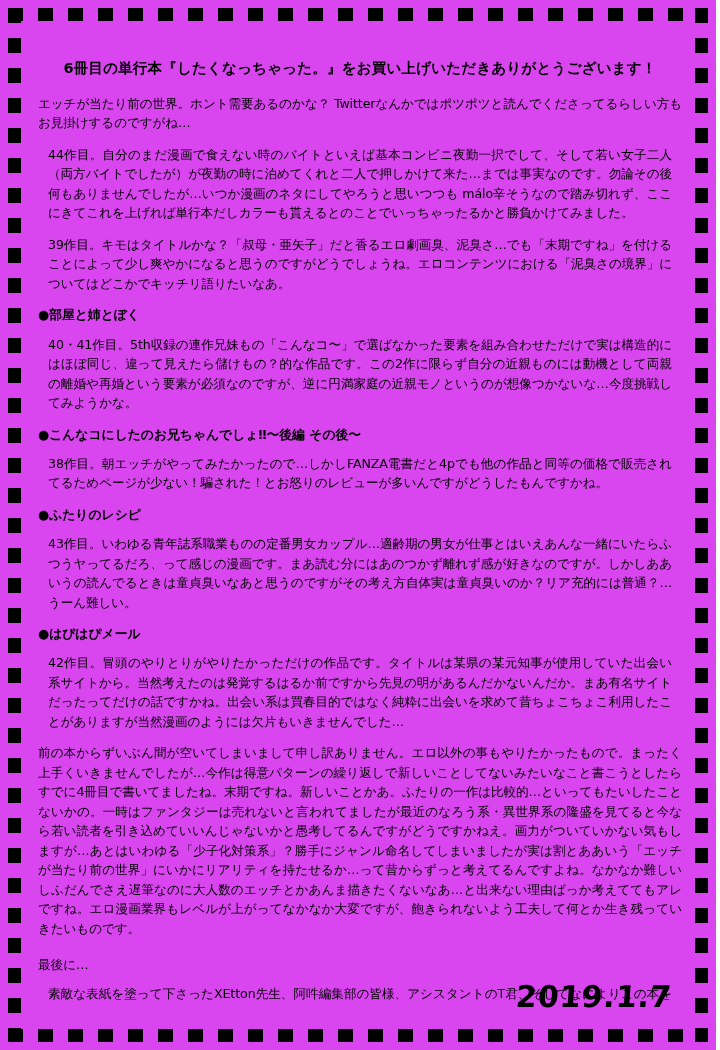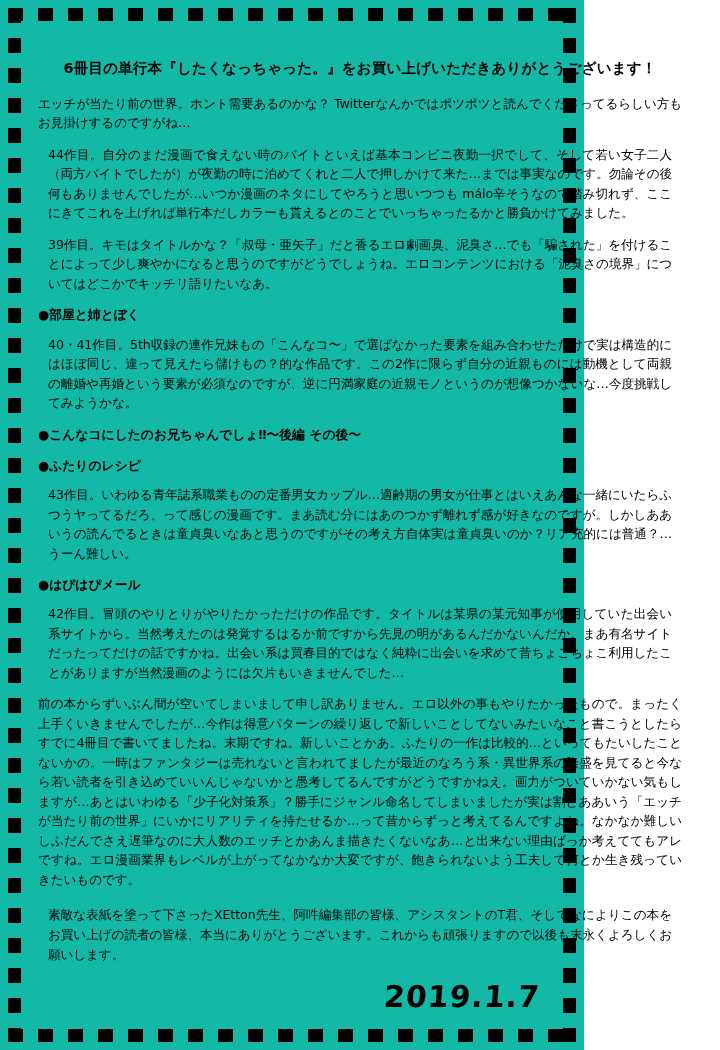--- a/index.html
+++ b/index.html
@@ -9,23 +9,23 @@
   }
   body {
     width: 720px;
     height: 1050px;
     font-family: "DejaVu Sans", sans-serif;
     color: #000000;
     overflow: hidden;
   }
   .page {
     position: relative;
-    width: 584px;
+    width: 716px;
     height: 1050px;
-    background: #14b8a6;
+    background: #d946ef;
     box-sizing: border-box;
   }
   
   .frame-top, .frame-bottom {
     position: absolute;
     left: 8px;
     right: 8px;
     height: 13px;
     background-image: repeating-linear-gradient(
       to right,
@@ -137,45 +137,47 @@
 
     <div class="doc-title">6冊目の単行本『したくなっちゃった。』をお買い上げいただきありがとうございます！</div>
 
     <p class="para">エッチが当たり前の世界。ホント需要あるのかな？ Twitterなんかではポツポツと読んでくださってるらしい方もお見掛けするのですがね…</p>
 
     <div class="section">
       <p class="section-body">44作目。自分のまだ漫画で食えない時のバイトといえば基本コンビニ夜勤一択でして、そして若い女子二人（両方バイトでしたが）が夜勤の時に泊めてくれと二人で押しかけて来た…までは事実なのです。勿論その後何もありませんでしたが…いつか漫画のネタにしてやろうと思いつつも málo辛そうなので踏み切れず、ここにきてこれを上げれば単行本だしカラーも貰えるとのことでいっちゃったるかと勝負かけてみました。</p>
     </div>
 
     <div class="section">
-      <p class="section-body">39作目。キモはタイトルかな？「叔母・亜矢子」だと香るエロ劇画臭、泥臭さ…でも「騙された」を付けることによって少し爽やかになると思うのですがどうでしょうね。エロコンテンツにおける「泥臭さの境界」についてはどこかでキッチリ語りたいなあ。</p>
+      <p class="section-body">39作目。キモはタイトルかな？「叔母・亜矢子」だと香るエロ劇画臭、泥臭さ…でも「末期ですね」を付けることによって少し爽やかになると思うのですがどうでしょうね。エロコンテンツにおける「泥臭さの境界」についてはどこかでキッチリ語りたいなあ。</p>
     </div>
 
     <div class="section">
       <div class="section-head">●部屋と姉とぼく</div>
       <p class="section-body">40・41作目。5th収録の連作兄妹もの「こんなコ〜」で選ばなかった要素を組み合わせただけで実は構造的にはほぼ同じ、違って見えたら儲けもの？的な作品です。この2作に限らず自分の近親ものには動機として両親の離婚や再婚という要素が必須なのですが、逆に円満家庭の近親モノというのが想像つかないな…今度挑戦してみようかな。</p>
     </div>
 
     <div class="section">
       <div class="section-head">●こんなコにしたのお兄ちゃんでしょ‼〜後編 その後〜</div>
+      <p class="section-body">38作目。朝エッチがやってみたかったので…しかしFANZA電書だと4pでも他の作品と同等の価格で販売されてるためページが少ない！騙された！とお怒りのレビューが多いんですがどうしたもんですかね。</p>
     </div>
 
     <div class="section">
       <div class="section-head">●ふたりのレシピ</div>
       <p class="section-body">43作目。いわゆる青年誌系職業ものの定番男女カップル…適齢期の男女が仕事とはいえあんな一緒にいたらふつうヤってるだろ、って感じの漫画です。まあ読む分にはあのつかず離れず感が好きなのですが。しかしああいうの読んでるときは童貞臭いなあと思うのですがその考え方自体実は童貞臭いのか？リア充的には普通？…うーん難しい。</p>
     </div>
 
     <div class="section">
       <div class="section-head">●はぴはぴメール</div>
       <p class="section-body">42作目。冒頭のやりとりがやりたかっただけの作品です。タイトルは某県の某元知事が使用していた出会い系サイトから。当然考えたのは発覚するはるか前ですから先見の明があるんだかないんだか。まあ有名サイトだったってだけの話ですかね。出会い系は買春目的ではなく純粋に出会いを求めて昔ちょこちょこ利用したことがありますが当然漫画のようには欠片もいきませんでした…</p>
     </div>
 
     <p class="para">前の本からずいぶん間が空いてしまいまして申し訳ありません。エロ以外の事もやりたかったもので。まったく上手くいきませんでしたが…今作は得意パターンの繰り返しで新しいことしてないみたいなこと書こうとしたらすでに4冊目で書いてましたね。末期ですね。新しいことかあ。ふたりの一作は比較的…といってもたいしたことないかの。一時はファンタジーは売れないと言われてましたが最近のなろう系・異世界系の隆盛を見てると今なら若い読者を引き込めていいんじゃないかと愚考してるんですがどうですかねえ。画力がついていかない気もしますが…あとはいわゆる「少子化対策系」？勝手にジャンル命名してしまいましたが実は割とああいう「エッチが当たり前の世界」にいかにリアリティを持たせるか…って昔からずっと考えてるんですよね。なかなか難しいしふだんでさえ遅筆なのに大人数のエッチとかあんま描きたくないなあ…と出来ない理由ばっか考えててもアレですね。エロ漫画業界もレベルが上がってなかなか大変ですが、飽きられないよう工夫して何とか生き残っていきたいものです。</p>
 
     <div class="closing">
+      <div class="line1">最後に…</div>
       <p class="section-body">素敵な表紙を塗って下さったXEtton先生、阿吽編集部の皆様、アシスタントのT君、そしてなによりこの本をお買い上げの読者の皆様、本当にありがとうございます。これからも頑張りますので以後も末永くよろしくお願いします。</p>
     </div>
 
   </div>
 
   <div class="signature">
     <span class="sig-date">2019.1.7</span>
   </div>
 
 </div>

